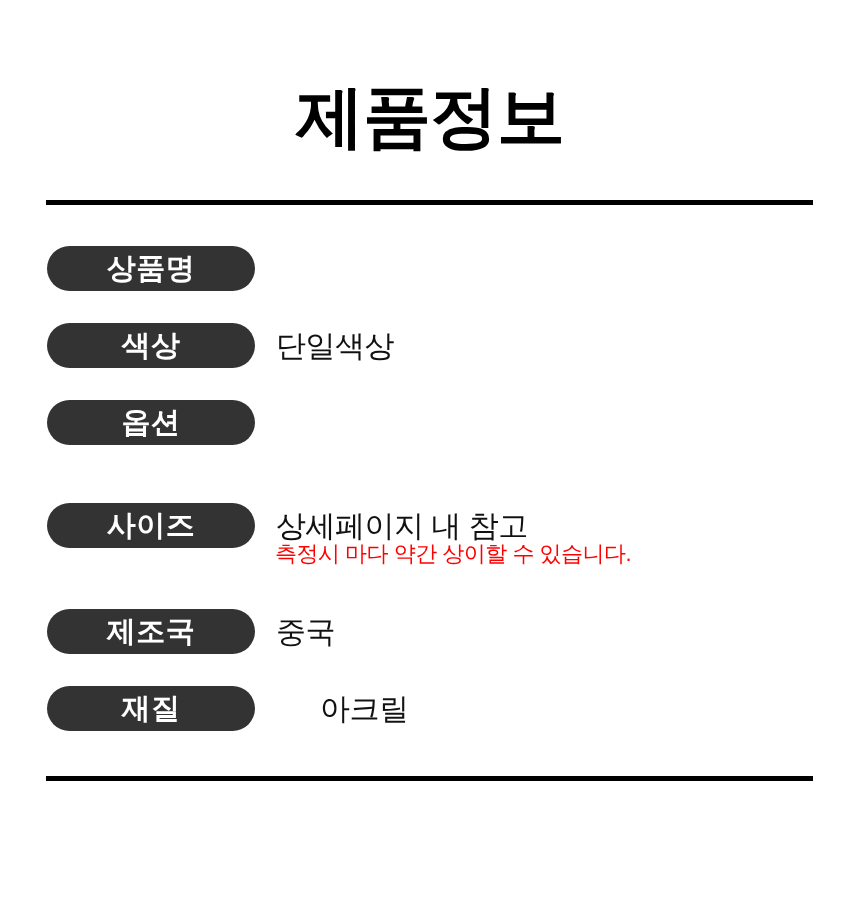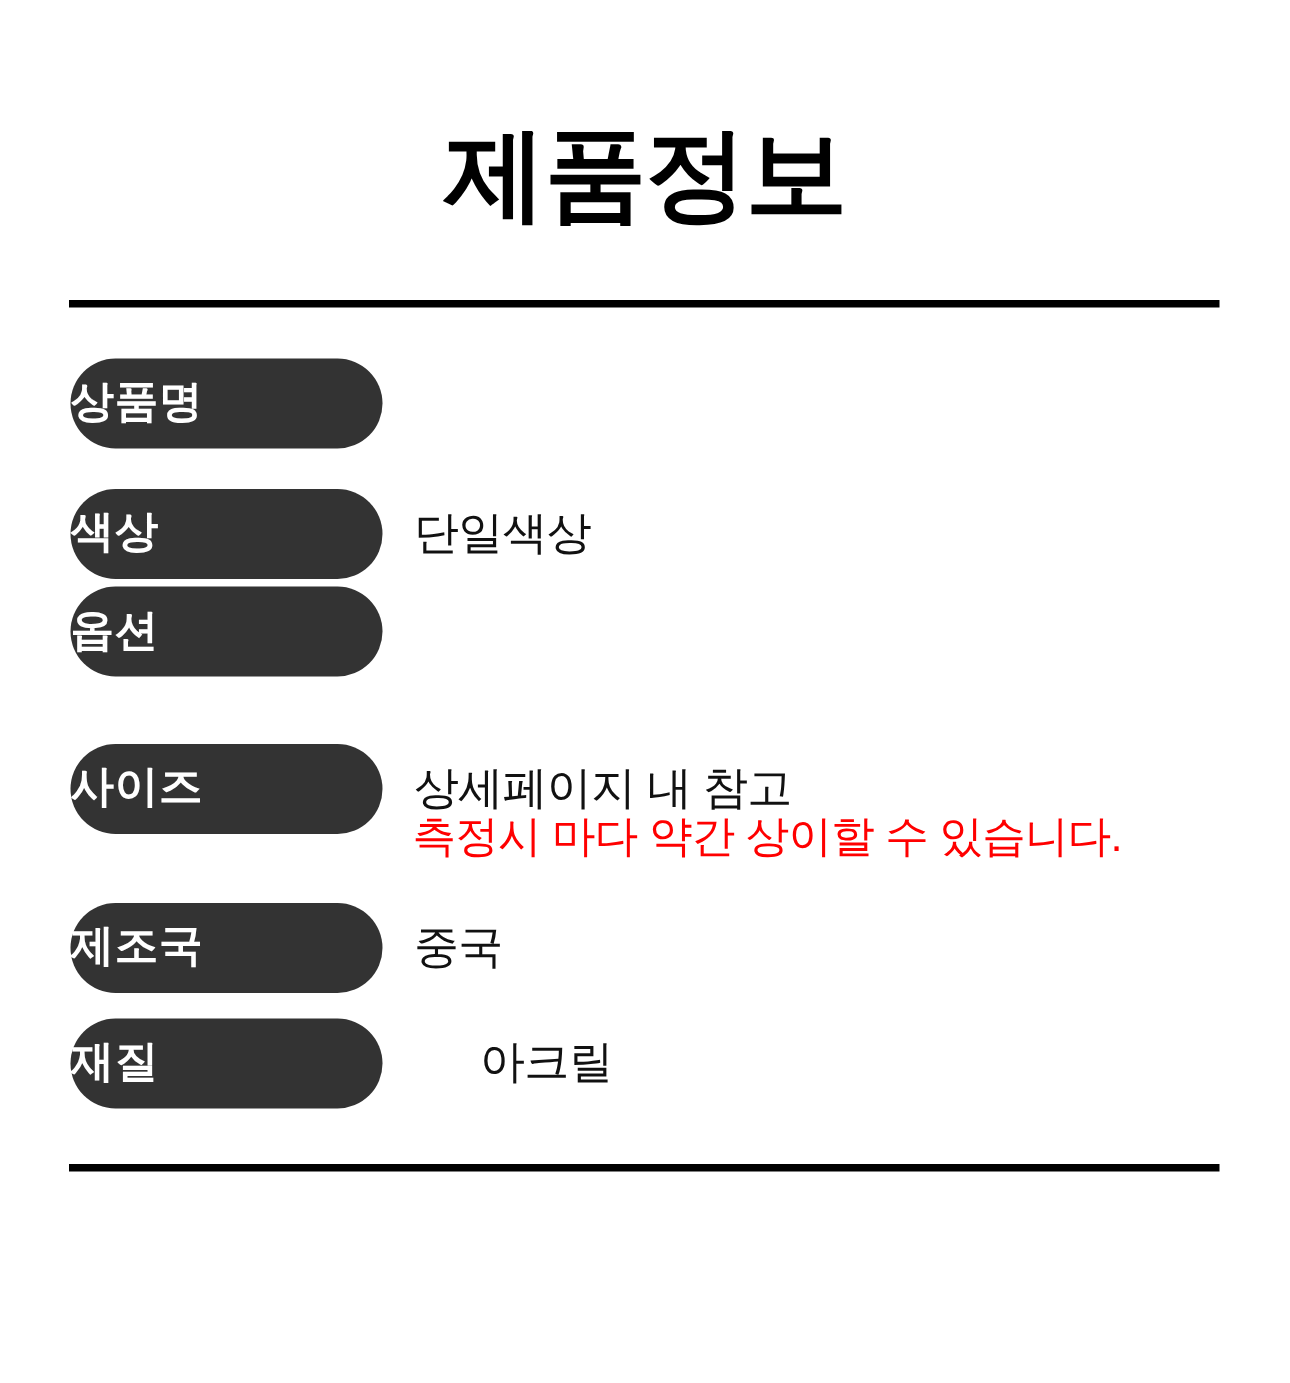--- a/index.html
+++ b/index.html
@@ -37,33 +37,33 @@
   .divider.top { top: 200px; }
   .divider.bottom { top: 776px; }
   .row {
     position: absolute;
     left: 47px;
     height: 63px;
     display: flex;
     align-items: center;
   }
   .row.r0 { top: 237px; }
-  .row.r1 { top: 324px; }
-  .row.r2 { top: 391px; flex-direction: column; }
+  .row.r1 { top: 314px; }
+  .row.r2 { top: 391px; }
   .row.r3 { top: 494px; }
   .row.r4 { top: 600px; }
   .row.r5 { top: 677px; gap: 44px; }
   .pill {
     width: 208px;
-    height: 60px;
+    height: 45px;
     background: #333333;
     border-radius: 33px;
     display: flex;
     align-items: center;
-    justify-content: flex-start;
+    justify-content: center;
     flex: 0 0 auto;
   }
   .pill-label {
     color: #ffffff;
     font-size: 29px;
     font-weight: 700;
     letter-spacing: 0.5px;
     line-height: 1;
   }
   .value {
@@ -73,21 +73,21 @@
     font-weight: 500;
     letter-spacing: -0.5px;
     white-space: nowrap;
     line-height: 1;
   }
   .size-note {
     position: absolute;
     left: 275px;
     top: 541px;
     color: #ff0000;
-    font-size: 29px;
+    font-size: 22px;
     font-weight: 500;
     letter-spacing: -0.5px;
     white-space: nowrap;
     line-height: 1.2;
   }
 </style>
 </head>
 <body>
 
 <div class="page">

